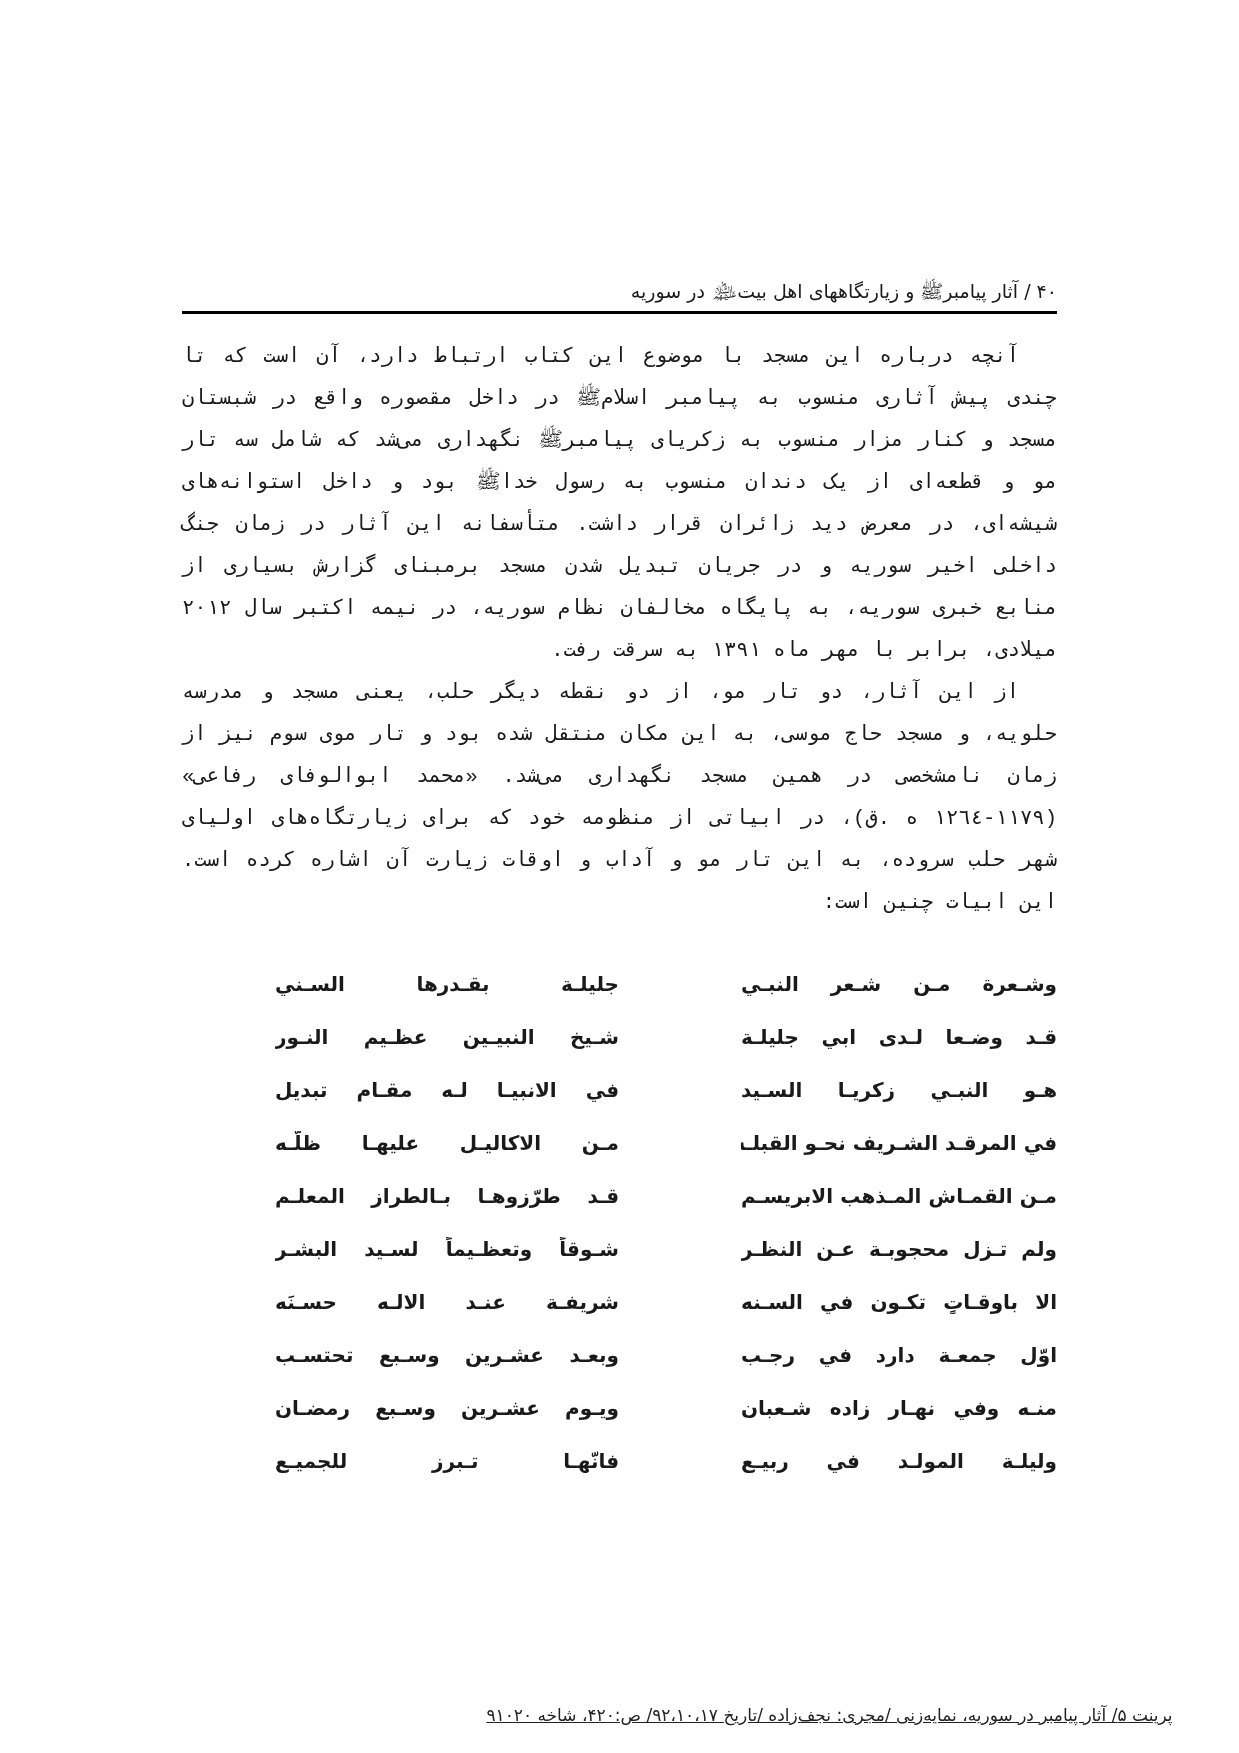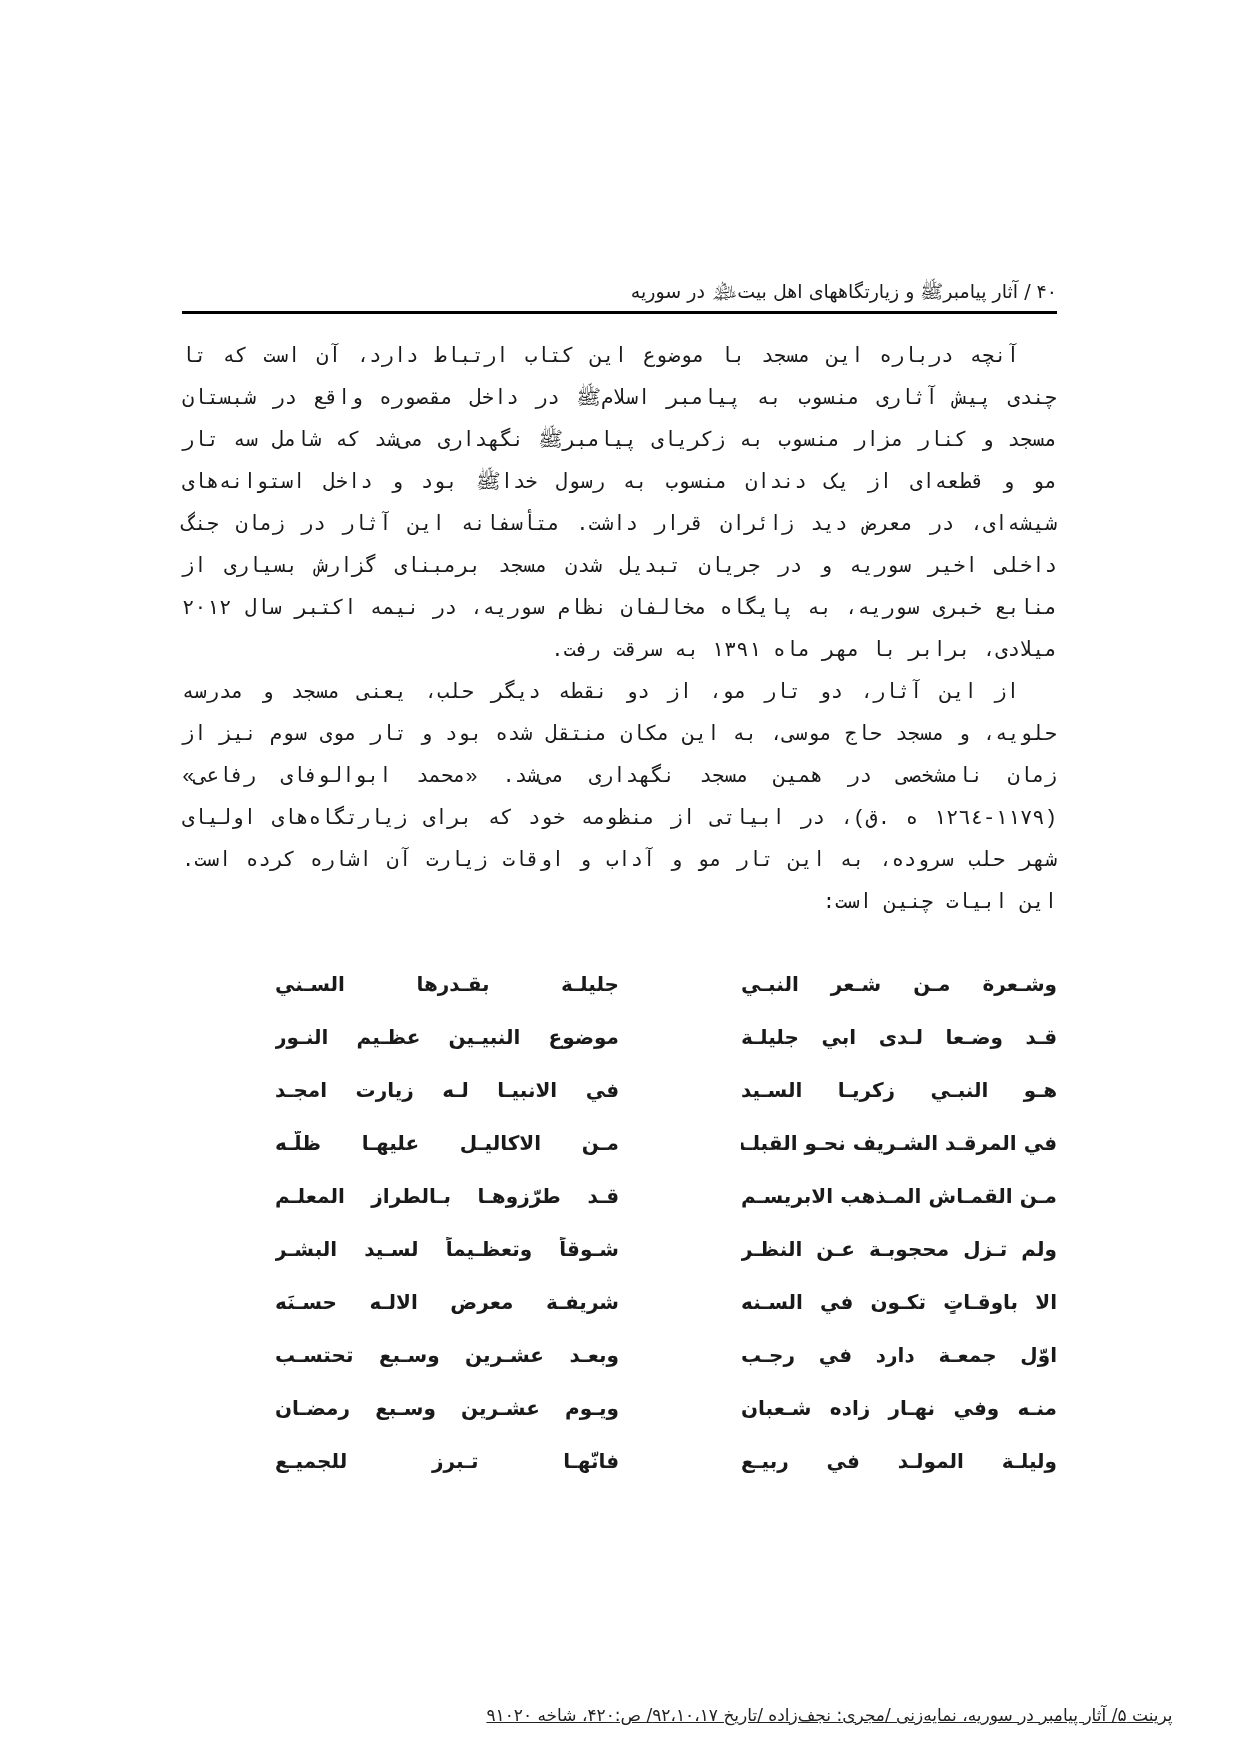--- a/index.html
+++ b/index.html
@@ -107,41 +107,41 @@
       <p>از این آثار، دو تار مو، از دو نقطه دیگر حلب، یعنی مسجد و مدرسه حلویه، و مسجد حاج موسی، به این مکان منتقل شده بود و تار موی سوم نیز از زمان نامشخصی در همین مسجد نگهداری می‌شد. «محمد ابوالوفای رفاعی» (١١٧٩-١٢٦٤ ه .ق)، در ابیاتی از منظومه خود که برای زیارتگاه‌های اولیای شهر حلب سروده، به این تار مو و آداب و اوقات زیارت آن اشاره کرده است. این ابیات چنین است:</p>
     </div>
 
     <div class="poem">
       <div class="couplet">
         <div class="hemistich-a">وشـعرة مـن شـعر النبـي</div>
         <div class="hemistich-b">جلیلـة بقـدرها السـني</div>
       </div>
       <div class="couplet">
         <div class="hemistich-a">قـد وضـعا لـدى ابي جلیلـة</div>
-        <div class="hemistich-b">موضوع النبیـین عظـیم النـور</div>
+        <div class="hemistich-b">شـیخ النبیـین عظـیم النـور</div>
       </div>
       <div class="couplet">
         <div class="hemistich-a">هـو النبـي زكریـا السـید</div>
-        <div class="hemistich-b">في الانبیـا لـه زیارت امجـد</div>
+        <div class="hemistich-b">في الانبیـا لـه مقـام تبدیل</div>
       </div>
       <div class="couplet">
         <div class="hemistich-a">في المرقـد الشـریف نحـو القبلـه</div>
         <div class="hemistich-b">مـن الاكالیـل علیهـا ظلّـه</div>
       </div>
       <div class="couplet">
         <div class="hemistich-a">مـن القمـاش المـذهب الابریسـم</div>
         <div class="hemistich-b">قـد طرّزوهـا بـالطراز المعلـم</div>
       </div>
       <div class="couplet">
         <div class="hemistich-a">ولم تـزل محجوبـة عـن النظـر</div>
         <div class="hemistich-b">شـوقاً وتعظـیماً لسـید البشـر</div>
       </div>
       <div class="couplet">
         <div class="hemistich-a">الا باوقـاتٍ تكـون في السـنه</div>
-        <div class="hemistich-b">شریفـة معرض الالـه حسـنَه</div>
+        <div class="hemistich-b">شریفـة عنـد الالـه حسـنَه</div>
       </div>
       <div class="couplet">
         <div class="hemistich-a">اوّل جمعـة دارد في رجـب</div>
         <div class="hemistich-b">وبعـد عشـرین وسـبع تحتسـب</div>
       </div>
       <div class="couplet">
         <div class="hemistich-a">منـه وفي نهـار زاده شـعبان</div>
         <div class="hemistich-b">ویـوم عشـرین وسـبع رمضـان</div>
       </div>
       <div class="couplet">

